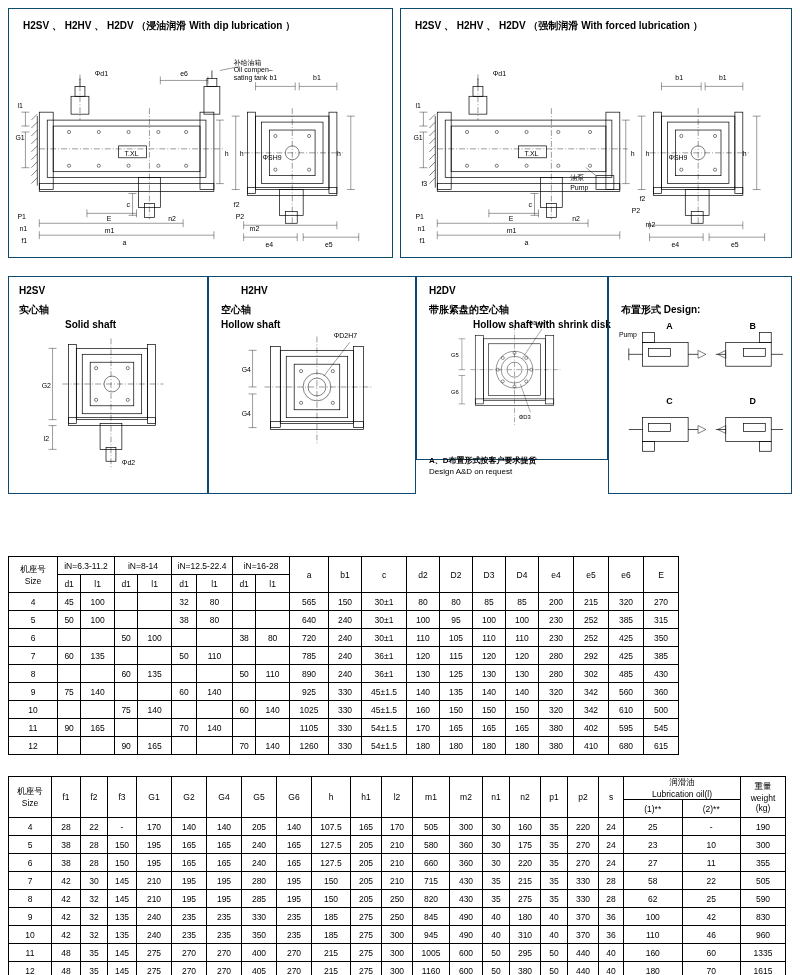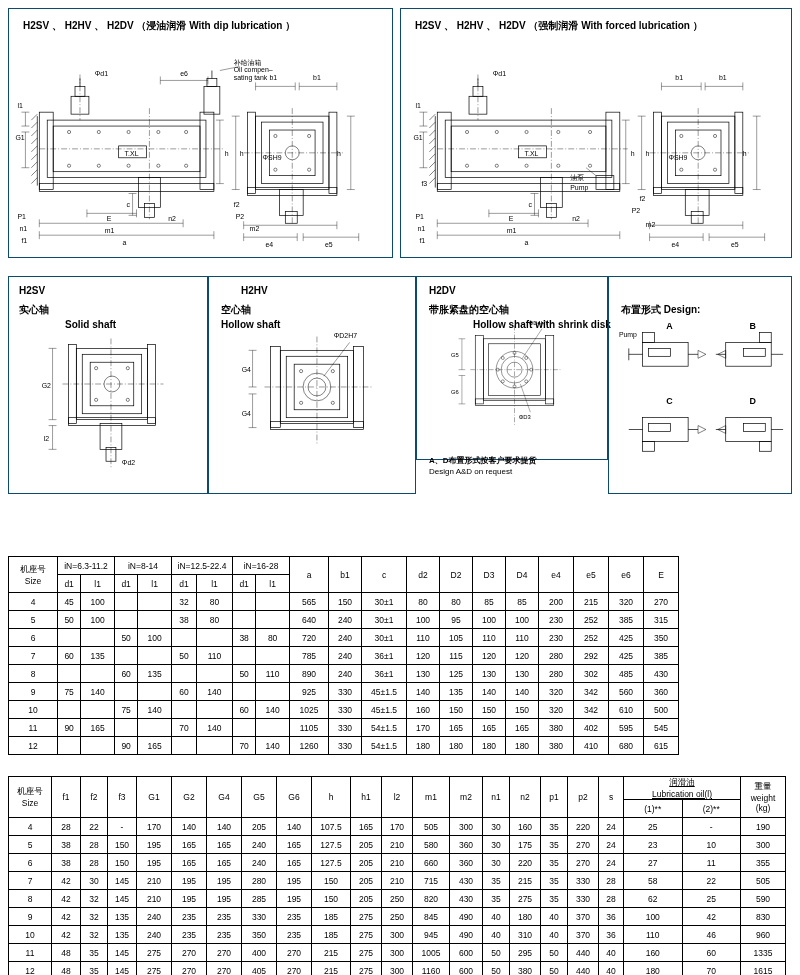--- a/index.html
+++ b/index.html
@@ -787,21 +787,21 @@
         <th rowspan="2" style="width:38px;">h</th>
         <th rowspan="2" style="width:30px;">h1</th>
         <th rowspan="2" style="width:30px;">l2</th>
         <th rowspan="2" style="width:36px;">m1</th>
         <th rowspan="2" style="width:32px;">m2</th>
         <th rowspan="2" style="width:26px;">n1</th>
         <th rowspan="2" style="width:30px;">n2</th>
         <th rowspan="2" style="width:26px;">p1</th>
         <th rowspan="2" style="width:30px;">p2</th>
         <th rowspan="2" style="width:24px;">s</th>
-        <th colspan="2" style="width:116px;text-decoration:underline;">
+        <th colspan="2" style="width:116px;">
           <div>润滑油</div>
           <div>Lubrication oil(l)</div>
         </th>
         <th rowspan="2" style="width:44px;">
           <div>重量</div>
           <div>weight</div>
           <div>(kg)</div>
         </th>
       </tr>
       <tr>

